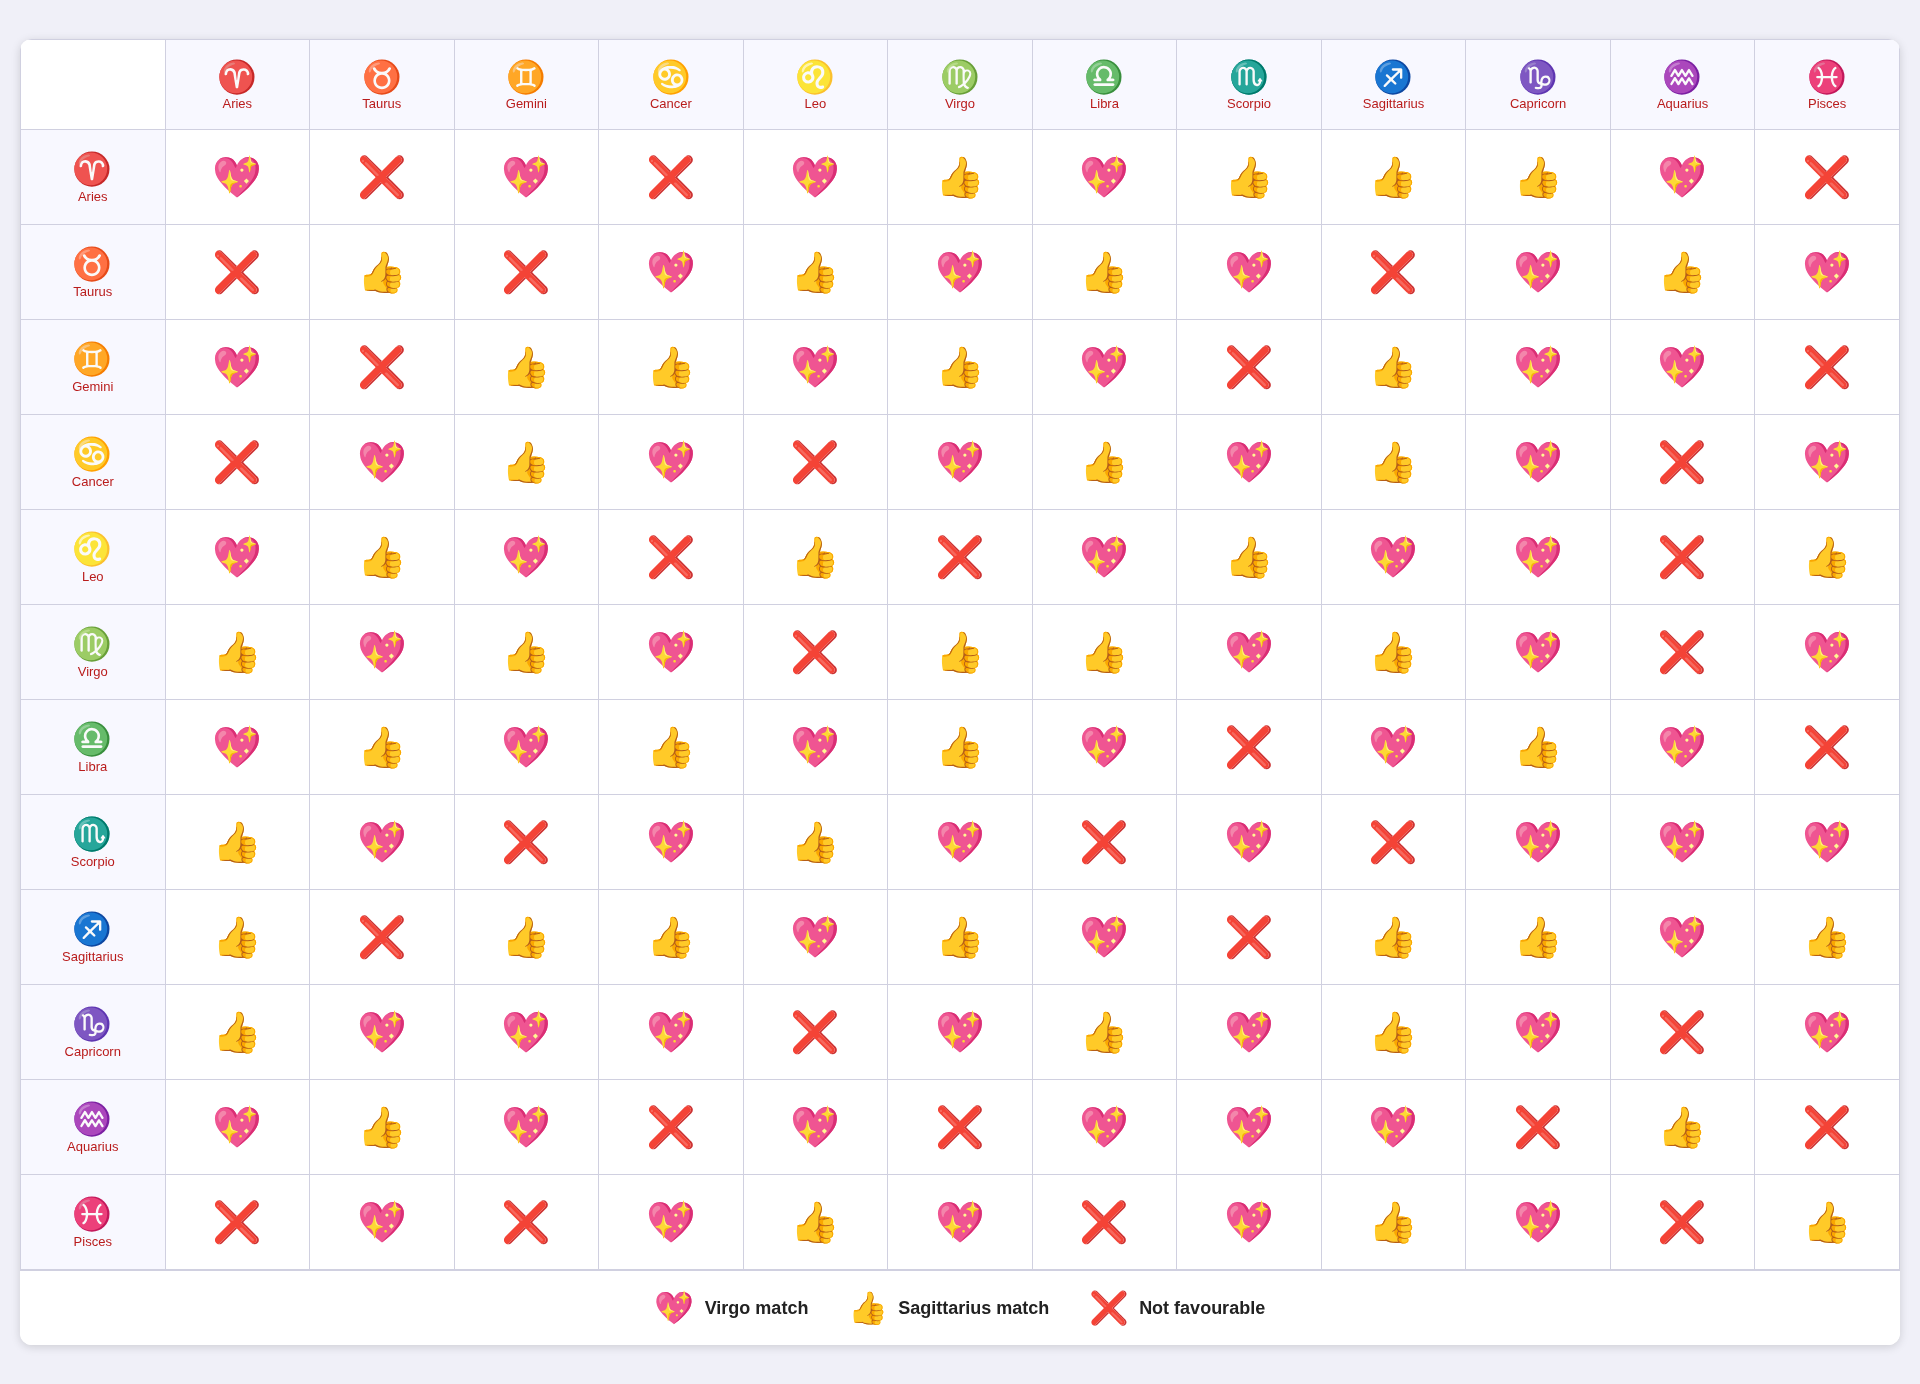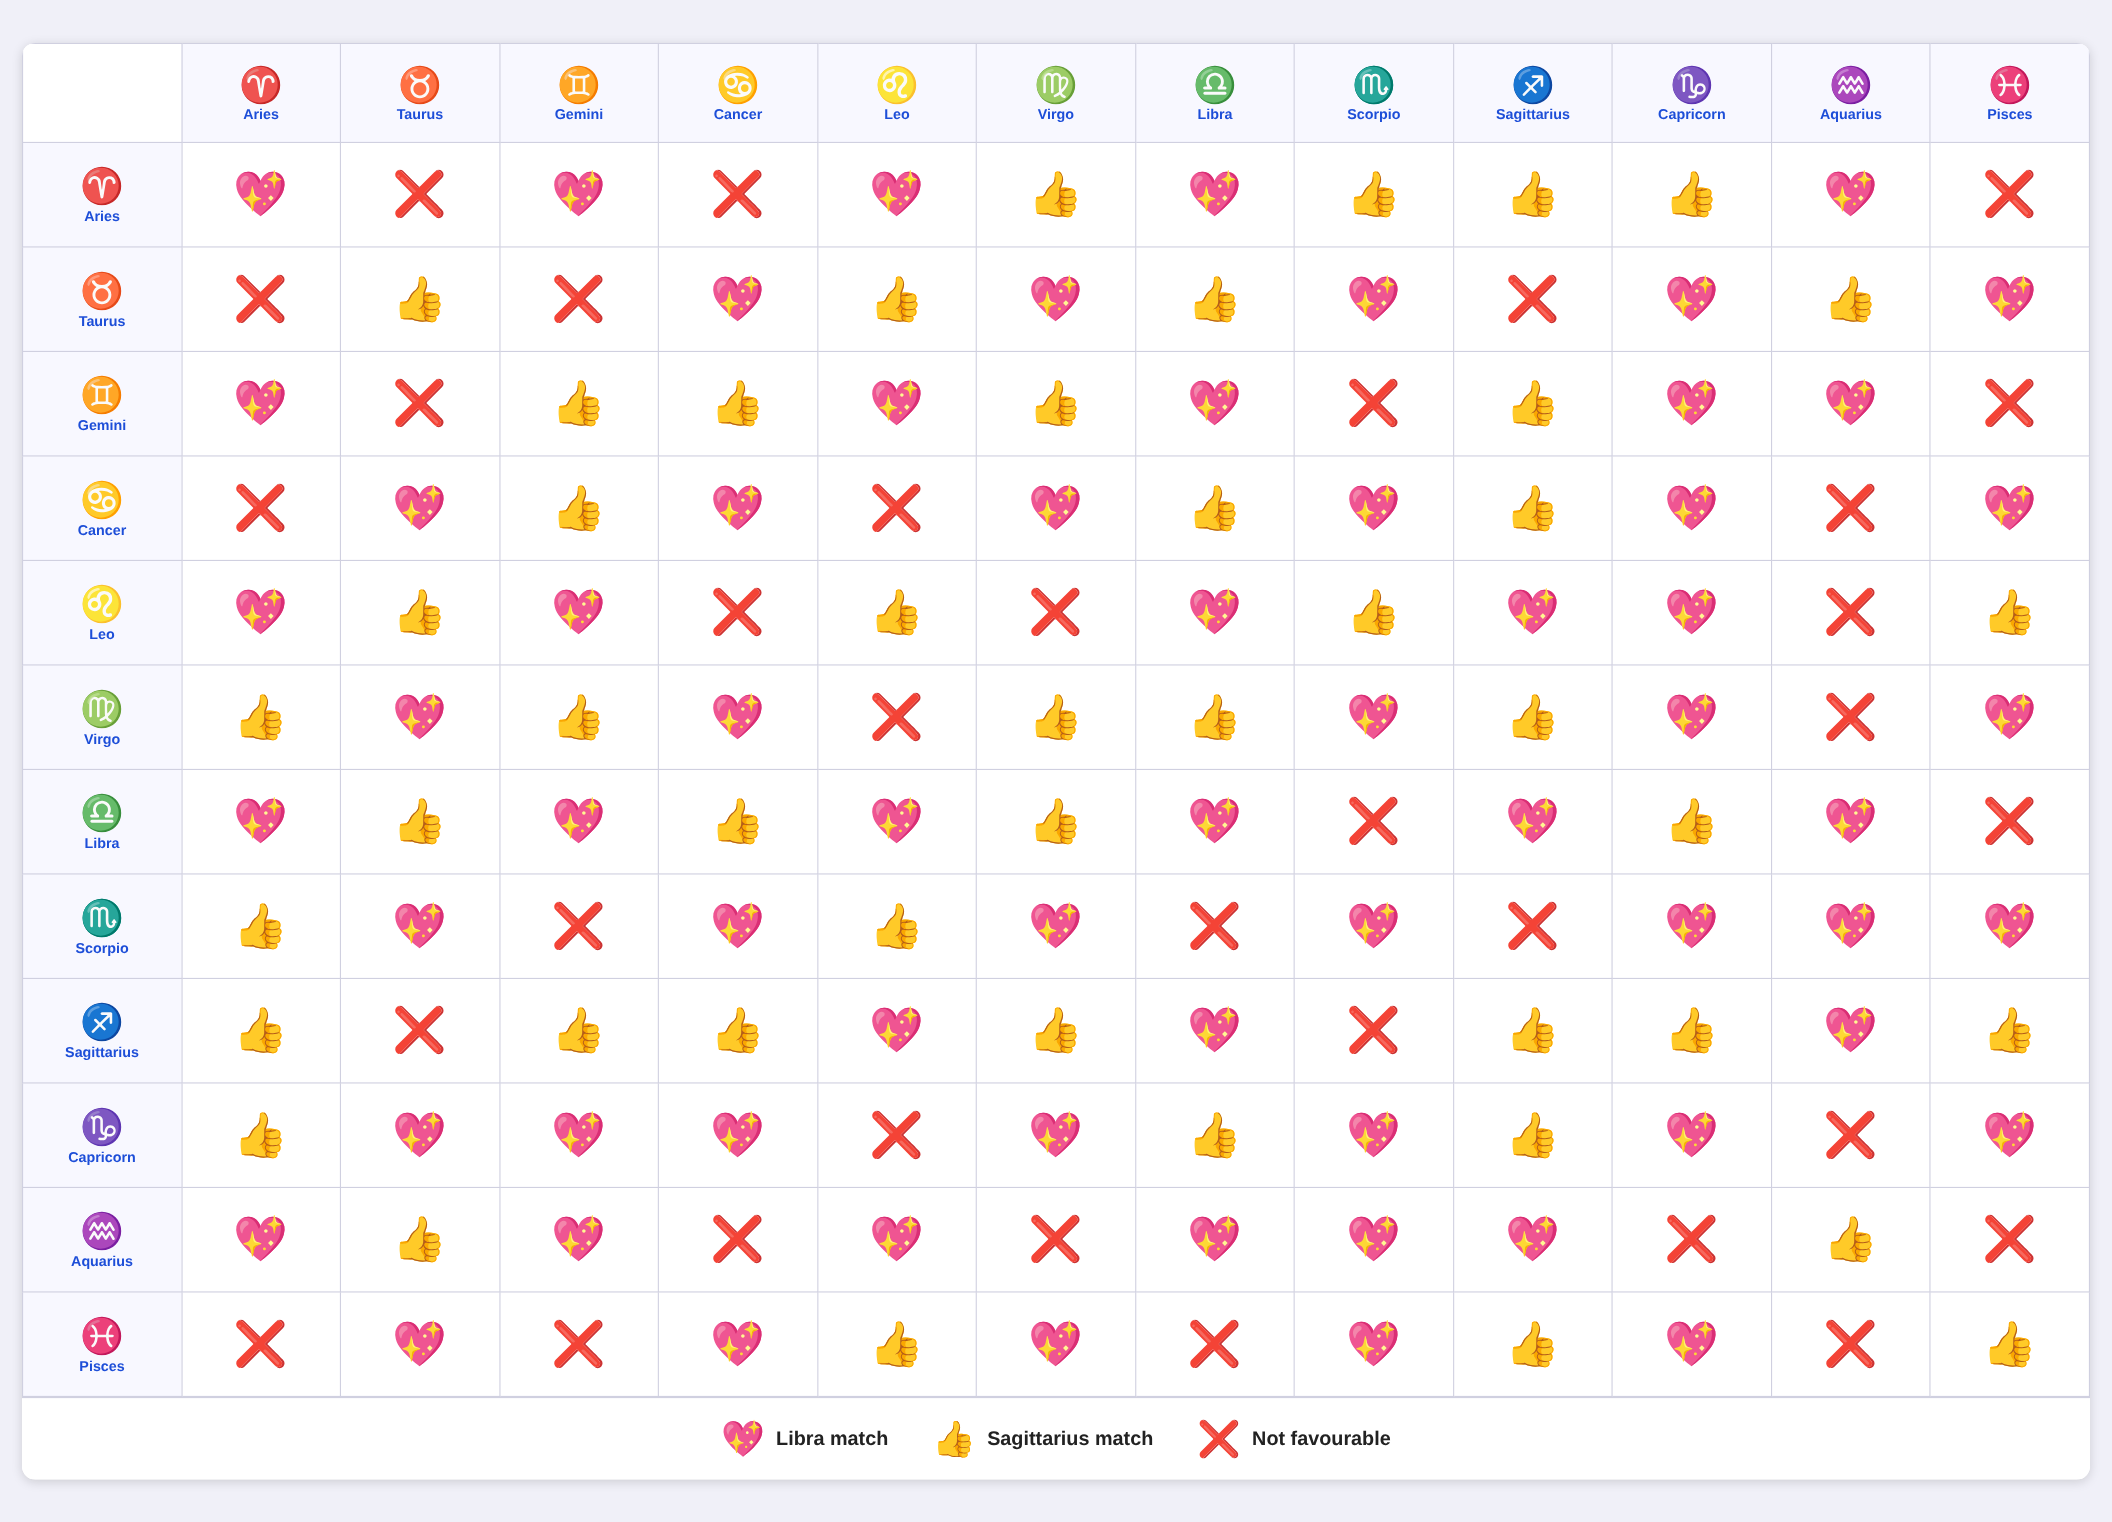--- a/index.html
+++ b/index.html
@@ -40,22 +40,22 @@
       height: 90px;
     }
     .sign-symbol {
       font-size: 32px;
       display: block;
       color: #2222cc;
       line-height: 1.2;
     }
     .sign-name {
       font-size: 13px;
-      font-weight: 700;
-      color: #1d4ed8;
+      font-weight: 400;
+      color: #b91c1c;
       display: block;
     }
     .cell-emoji {
       font-size: 40px;
       line-height: 1;
     }
     .legend {
       display: flex;
       justify-content: center;
       align-items: center;
@@ -357,21 +357,21 @@
           <td><span class="cell-emoji">👍</span></td>
           <td><span class="cell-emoji">💖</span></td>
           <td><span class="cell-emoji">❌</span></td>
           <td><span class="cell-emoji">👍</span></td>
         </tr>
       </tbody>
   </table>
   <div class="legend">
     <div class="legend-item">
       <span class="legend-emoji">💖</span>
-      <span>Libra match</span>
+      <span>Virgo match</span>
     </div>
     <div class="legend-item">
       <span class="legend-emoji">👍</span>
       <span>Sagittarius match</span>
     </div>
     <div class="legend-item">
       <span class="legend-emoji">❌</span>
       <span>Not favourable</span>
     </div>
   </div>

